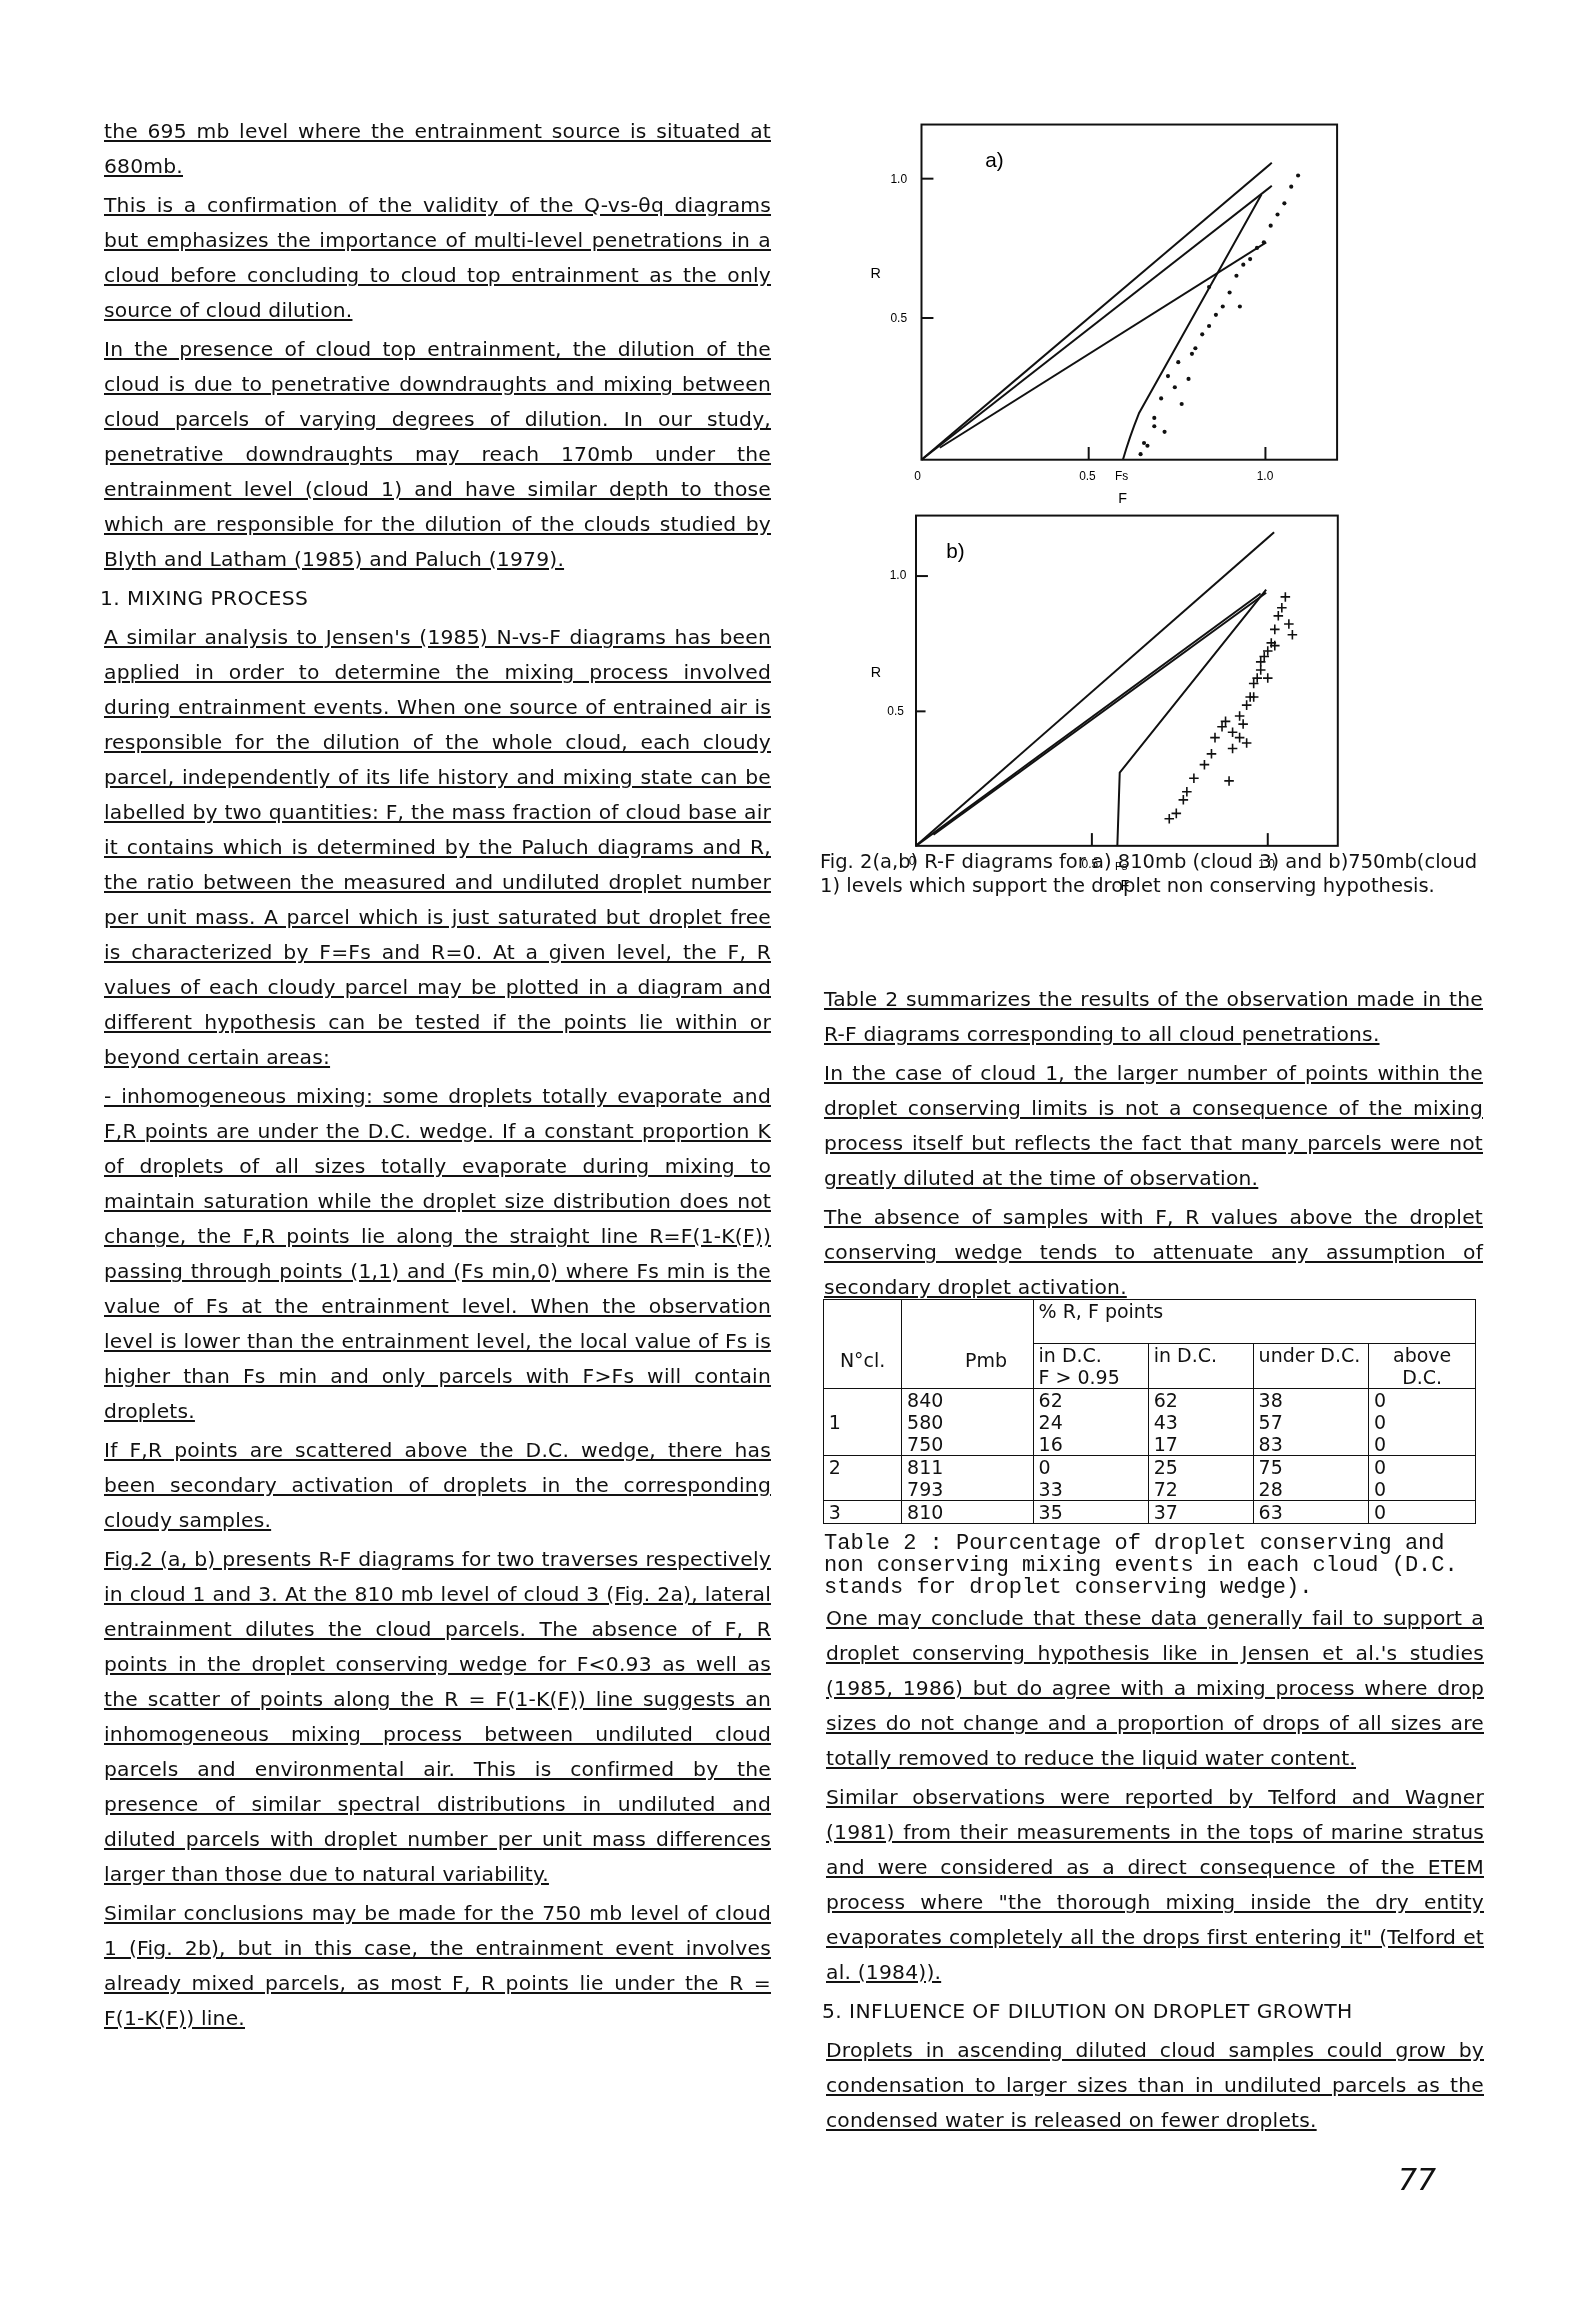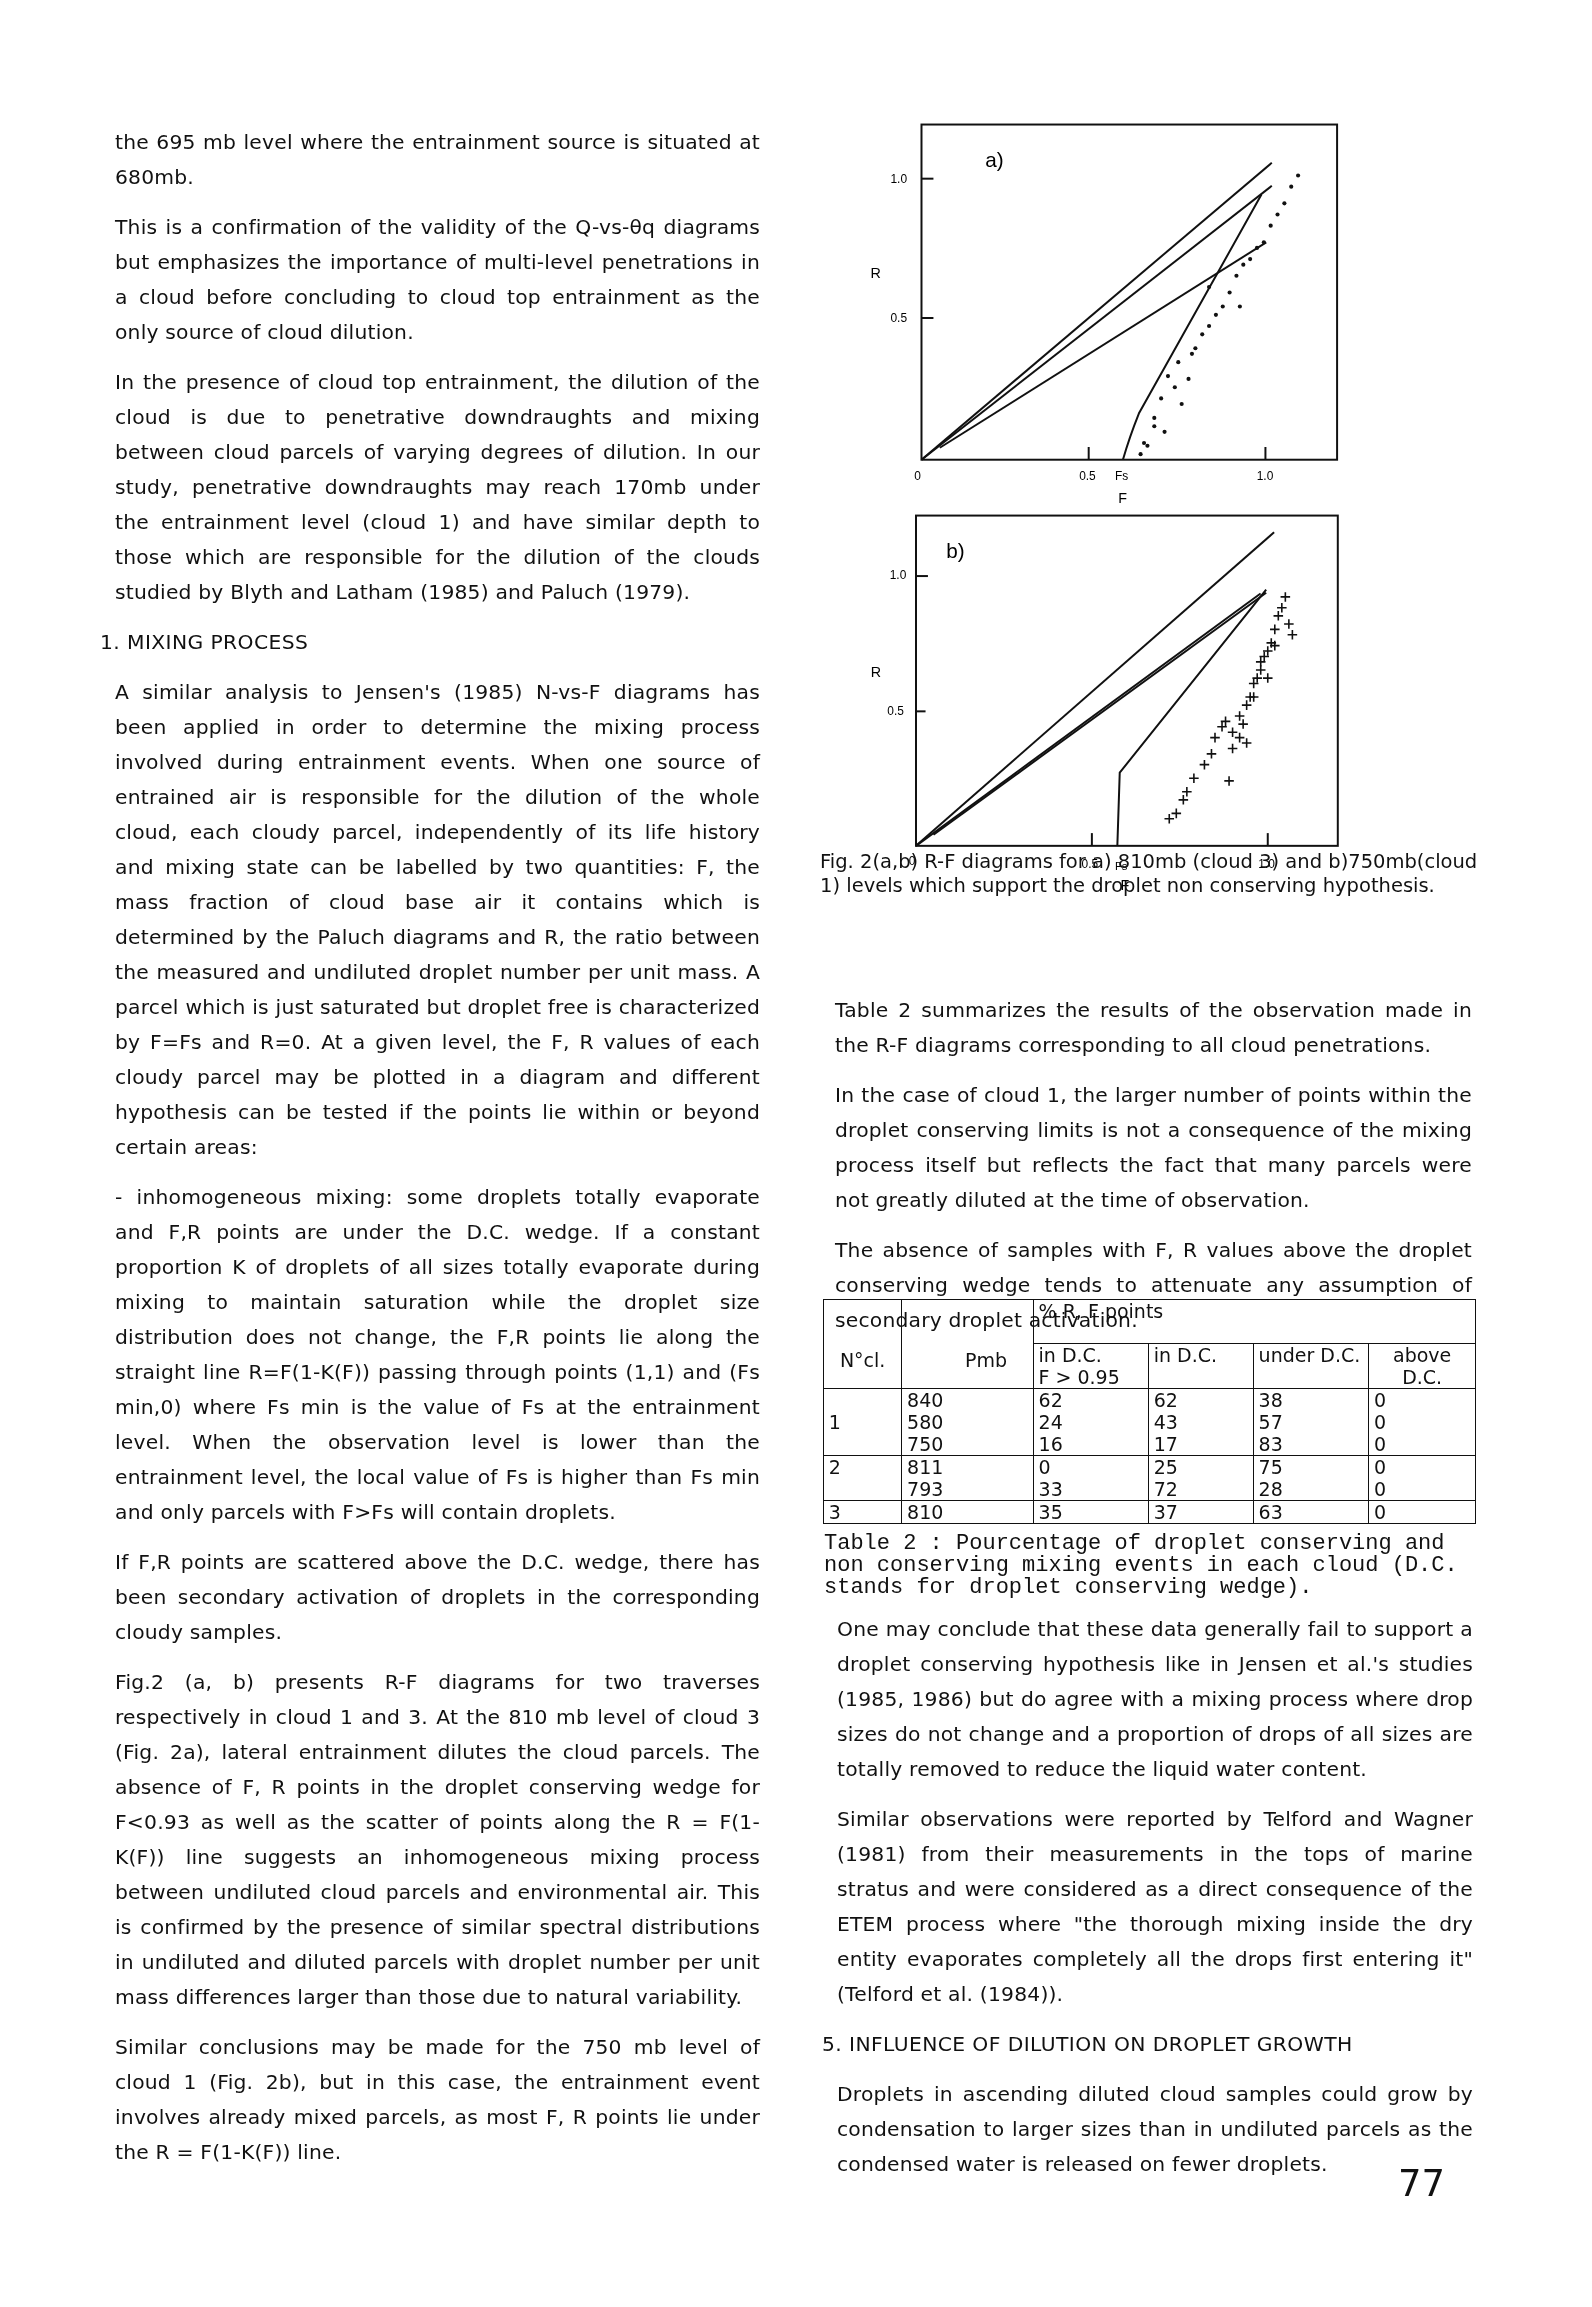--- a/index.html
+++ b/index.html
@@ -10,40 +10,40 @@
     }
     .col {
       position: absolute;
       font-size: 20.3px;
       line-height: 35px;
       text-align: justify;
       letter-spacing: 0.2px;
     }
     #left-col { left: 100px; top: 110px; width: 675px; }
     #right-col { left: 820px; top: 978px; width: 667px; }
-    .col p { margin: 15px; }
+    .col p { margin: 4px; text-decoration: underline; }
     .col h2 { margin: 0; font-weight: normal; font-size: 20.3px; line-height: 35px; letter-spacing: 0.4px; }
     .fig { position: absolute; }
     .fig svg { display: block; }
     .caption {
       position: absolute; left: 820px; top: 850px; width: 677px;
       font-size: 19.5px; line-height: 24px;
     }
     .table-wrap { position: absolute; left: 823px; top: 1299px; width: 657px; }
     table { border-collapse: collapse; width: 653px; font-size: 19px; }
     td, th { border: 1.6px solid #111; padding: 0 4.8px; font-weight: normal; line-height: 22px; vertical-align: top; }
     th { text-align: center; }
     .c { text-align: left; }
     .tb-body td { border-top: none; border-bottom: none; }
     .tb-body tr.grp-end td { border-bottom: 1.6px solid #111; }
     .tcap {
       position: absolute; left: 824px; top: 1533px; width: 653px;
       font-size: 22px; line-height: 22px; font-family: Liberation Mono, monospace;
     }
-    .page-num { position: absolute; left: 1398px; top: 2162px; font-size: 37px; }
+    .page-num { position: absolute; left: 1398px; top: 2162px; font-size: 30px; font-style: italic; }
   </style>
 </head>
 <body>
 
 <div id="left-col" class="col">
   <p>the 695 mb level where the entrainment source is situated at 680mb.</p>
   <p>This is a confirmation of the validity of the Q-vs-θq diagrams but emphasizes the importance of multi-level penetrations in a cloud before concluding to cloud top entrainment as the only source of cloud dilution.</p>
   <p>In the presence of cloud top entrainment, the dilution of the cloud is due to penetrative downdraughts and mixing between cloud parcels of varying degrees of dilution. In our study, penetrative downdraughts may reach 170mb under the entrainment level (cloud 1) and have similar depth to those which are responsible for the dilution of the clouds studied by Blyth and Latham (1985) and Paluch (1979).</p>
   <h2>1. MIXING PROCESS</h2>
   <p>A similar analysis to Jensen's (1985) N-vs-F diagrams has been applied in order to determine the mixing process involved during entrainment events. When one source of entrained air is responsible for the dilution of the whole cloud, each cloudy parcel, independently of its life history and mixing state can be labelled by two quantities: F, the mass fraction of cloud base air it contains which is determined by the Paluch diagrams and R, the ratio between the measured and undiluted droplet number per unit mass. A parcel which is just saturated but droplet free is characterized by F=Fs and R=0. At a given level, the F, R values of each cloudy parcel may be plotted in a diagram and different hypothesis can be tested if the points lie within or beyond certain areas:</p>

